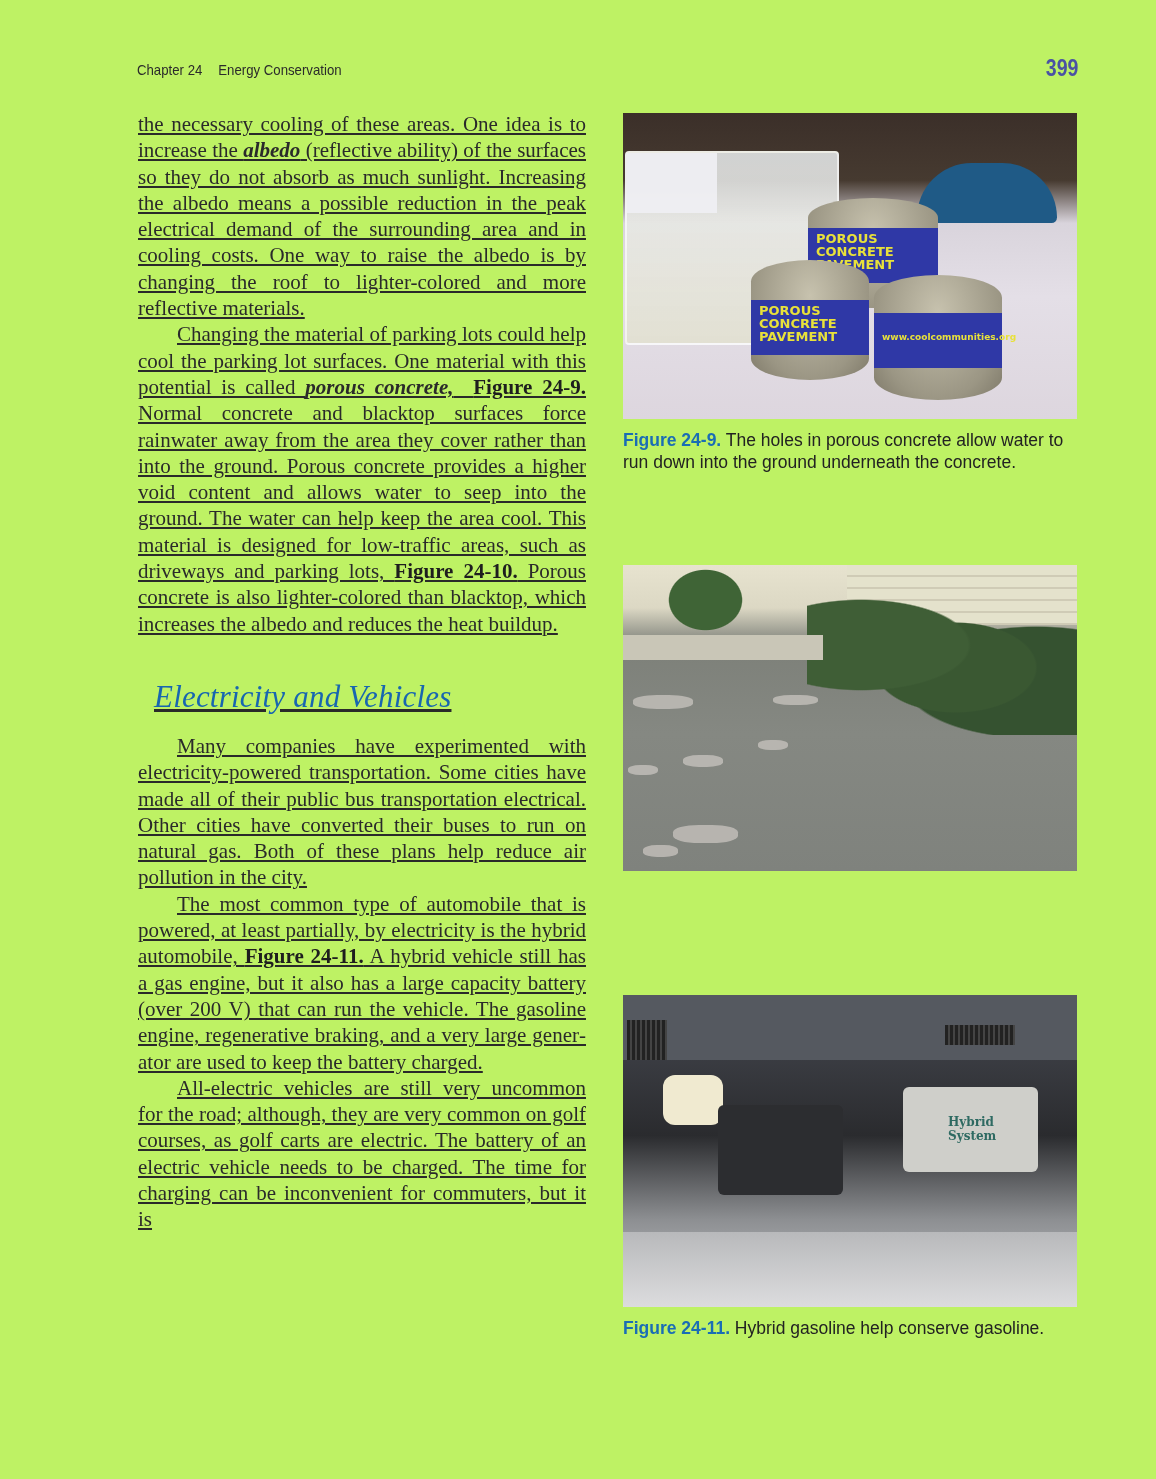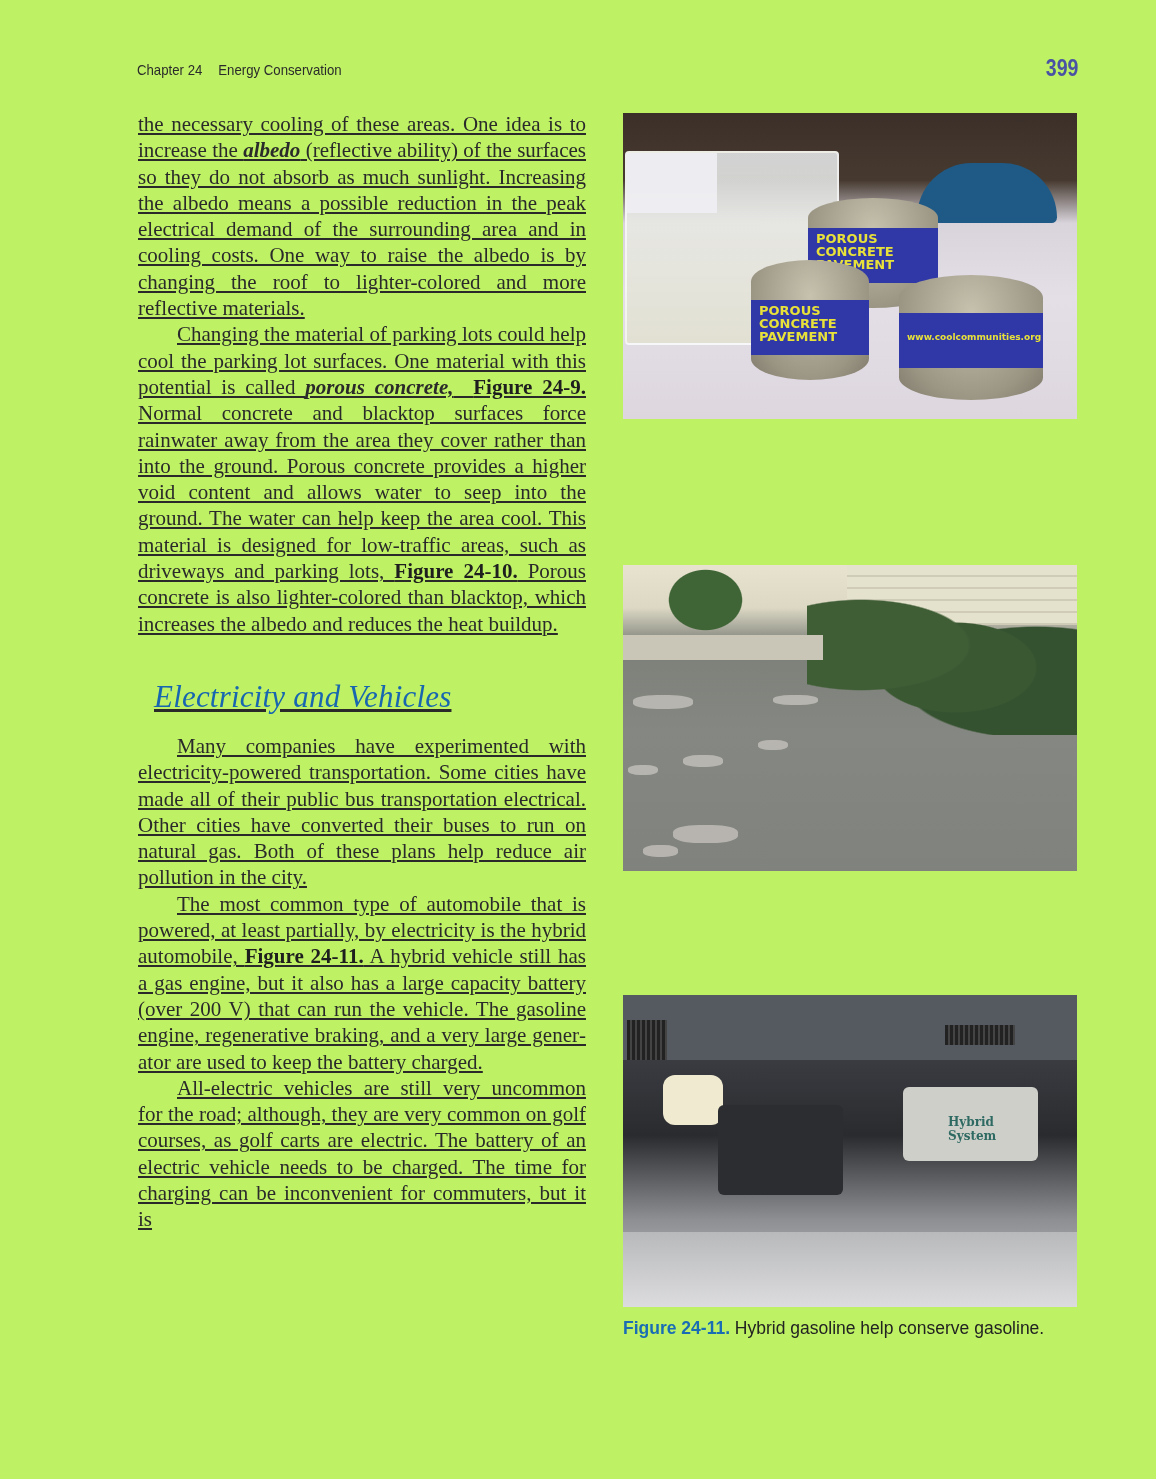--- a/index.html
+++ b/index.html
@@ -57,21 +57,21 @@
     background: #1f5a86; border-radius: 60px 60px 6px 6px; }
   .cyl { position: absolute; border-radius: 50% / 18%;
     background: radial-gradient(ellipse at 50% 30%, #c7c2ae, #9b9684 70%, #7d7868); }
   .cyl .band { position: absolute; left: 0; right: 0; background: #2f38a6; }
   .cyl .band span { position: absolute; left: 8px; top: 4px; color: #e8e13a;
     font-family: "DejaVu Sans", sans-serif; font-weight: bold; font-size: 13px; line-height: 13px; }
   #cyl-top { left: 185px; top: 85px; width: 130px; height: 110px; }
   #cyl-top .band { top: 30px; height: 55px; }
   #cyl-left { left: 128px; top: 147px; width: 118px; height: 120px; }
   #cyl-left .band { top: 40px; height: 55px; }
-  #cyl-right { left: 276px; top: 162px; width: 144px; height: 125px; }
+  #cyl-right { left: 251px; top: 162px; width: 128px; height: 125px; }
   #cyl-right .band { top: 38px; height: 55px; }
 
   
   #fig10 { top: 565px; }
   #fig10 .fig-photo { height: 306px;
     background: linear-gradient(180deg, #e7e3cf 0%, #dcd8c4 14%, #7d8079 26%, #858882 55%, #7f827d 100%); }
   .siding { position: absolute; right: 0; top: 0; width: 230px; height: 60px;
     background: repeating-linear-gradient(180deg, #e4e2cc 0 10px, #cfcbb6 10px 12px); }
   .shrubs { position: absolute; right: 0; top: 20px; width: 270px; height: 150px;
     background: radial-gradient(ellipse at 20% 40%, #3f5e36 0 35%, transparent 36%),
@@ -84,21 +84,21 @@
 
   
   #fig11 { top: 995px; }
   #fig11 .fig-photo { height: 312px;
     background: linear-gradient(180deg, #4a4c52 0%, #3a3c42 20%, #2a2b2e 45%, #8d8f92 72%, #c8c9cc 100%); }
   .hood { position: absolute; left: 0; top: 0; width: 100%; height: 65px; background: #555960; }
   .vent { position: absolute; top: 25px; width: 40px; height: 40px;
     background: repeating-linear-gradient(90deg, #222 0 3px, #444 3px 5px); }
   .reservoir { position: absolute; left: 40px; top: 80px; width: 60px; height: 50px; background: #f0ead0; border-radius: 12px; }
   .engine-cover { position: absolute; left: 95px; top: 110px; width: 125px; height: 90px; background: #2c2d30; border-radius: 6px; }
-  .hybrid-box { position: absolute; left: 280px; top: 92px; width: 135px; height: 74px; background: #cfcfca; border-radius: 6px; }
+  .hybrid-box { position: absolute; left: 280px; top: 92px; width: 135px; height: 85px; background: #cfcfca; border-radius: 6px; }
   .hybrid-box span { position: absolute; left: 45px; top: 28px; font-family: "DejaVu Serif", serif; font-weight: bold; font-size: 12px; color: #2e6a62; }
   .bumper { position: absolute; left: 0; bottom: 0; width: 100%; height: 75px; background: linear-gradient(180deg, #b8b9bb, #dcdcde); }
 </style>
 </head>
 <body>
 
 <div class="page">
 
   <div class="running-head">
     <span class="chap">Chapter 24</span>
@@ -135,20 +135,23 @@
         <div class="band">
             <span>POROUS CONCRETE PAVEMENT</span>
           </div>
       </div>
       <div class="cyl" id="cyl-right">
         <div class="band">
             <span style="font-size:9px;top:18px;">www.coolcommunities.org</span>
           </div>
       </div>
     </div>
+    <div class="fig-caption">
+      <span class="fig-label">Figure 24-9.</span><span> The holes in porous concrete allow water to run down into the ground underneath the concrete.</span>
+    </div>
   </div>
 
   <div class="figure" id="fig10">
     <div class="fig-photo">
       <div class="siding"></div>
       <div class="shrub-left"></div>
       <div class="shrubs"></div>
       <div class="walk"></div>
       <div class="blotch" style="left:10px;top:130px;width:60px;height:14px;"></div>
       <div class="blotch" style="left:60px;top:190px;width:40px;height:12px;"></div>

